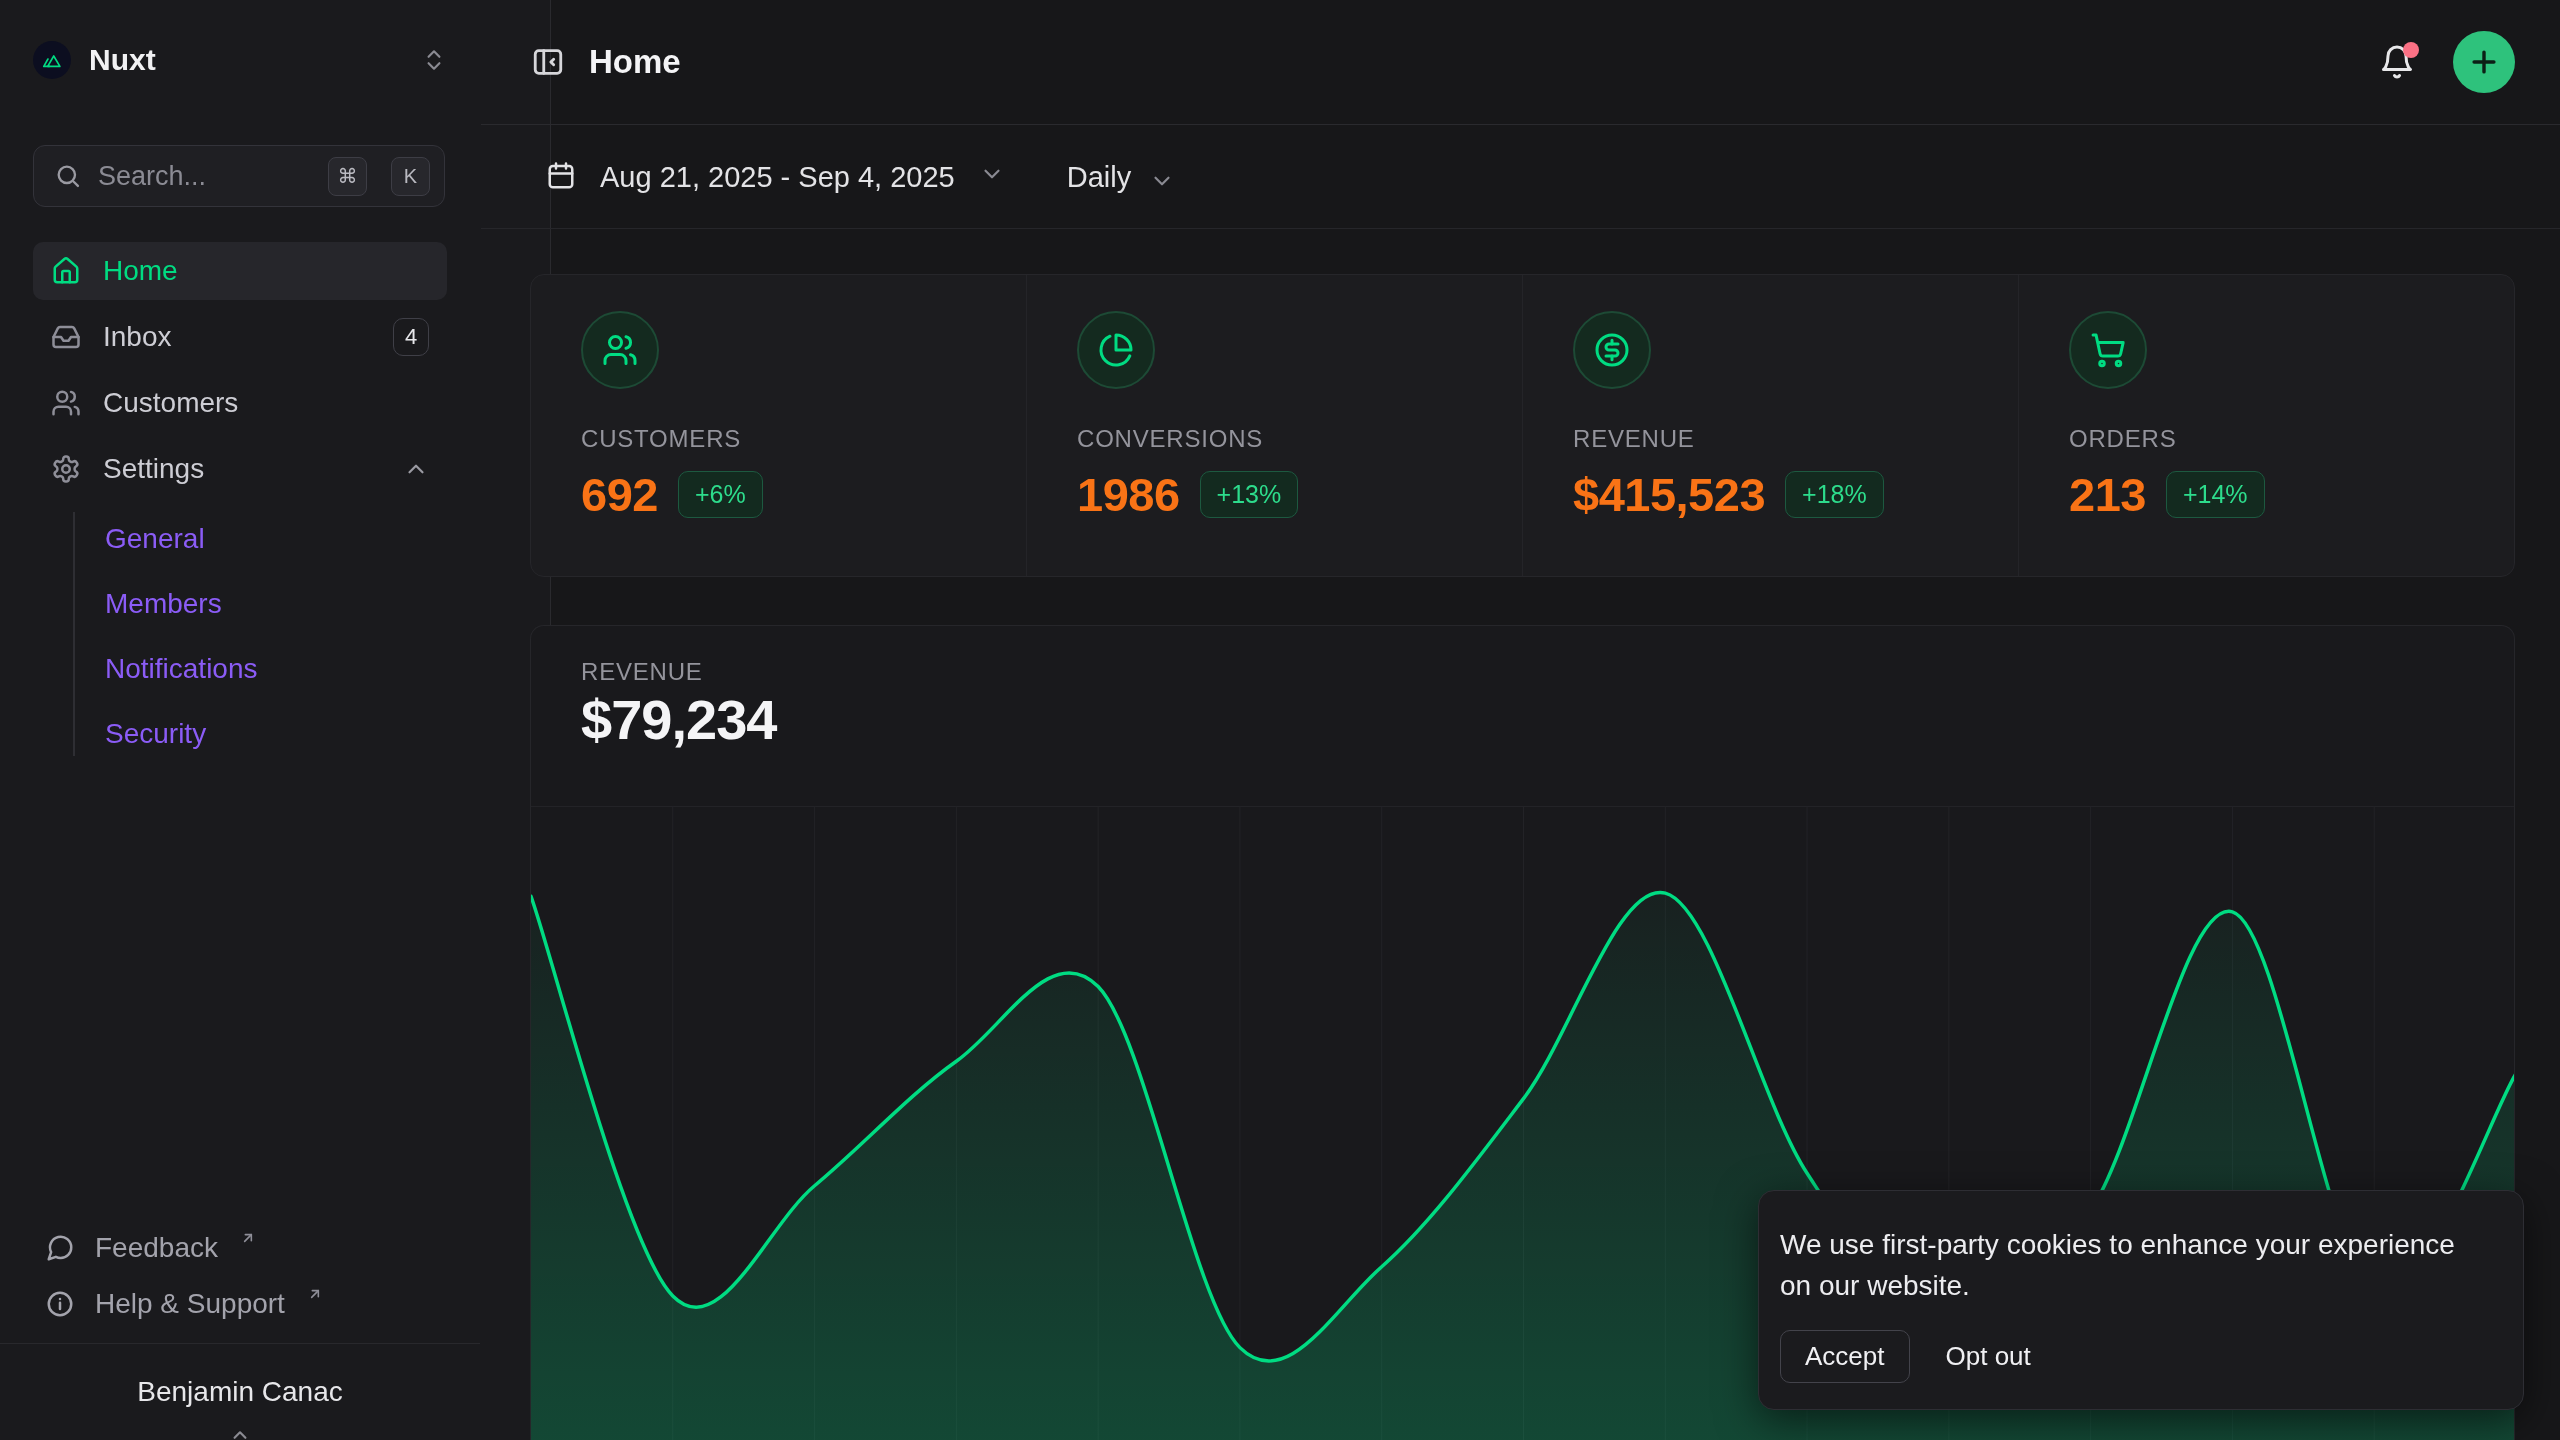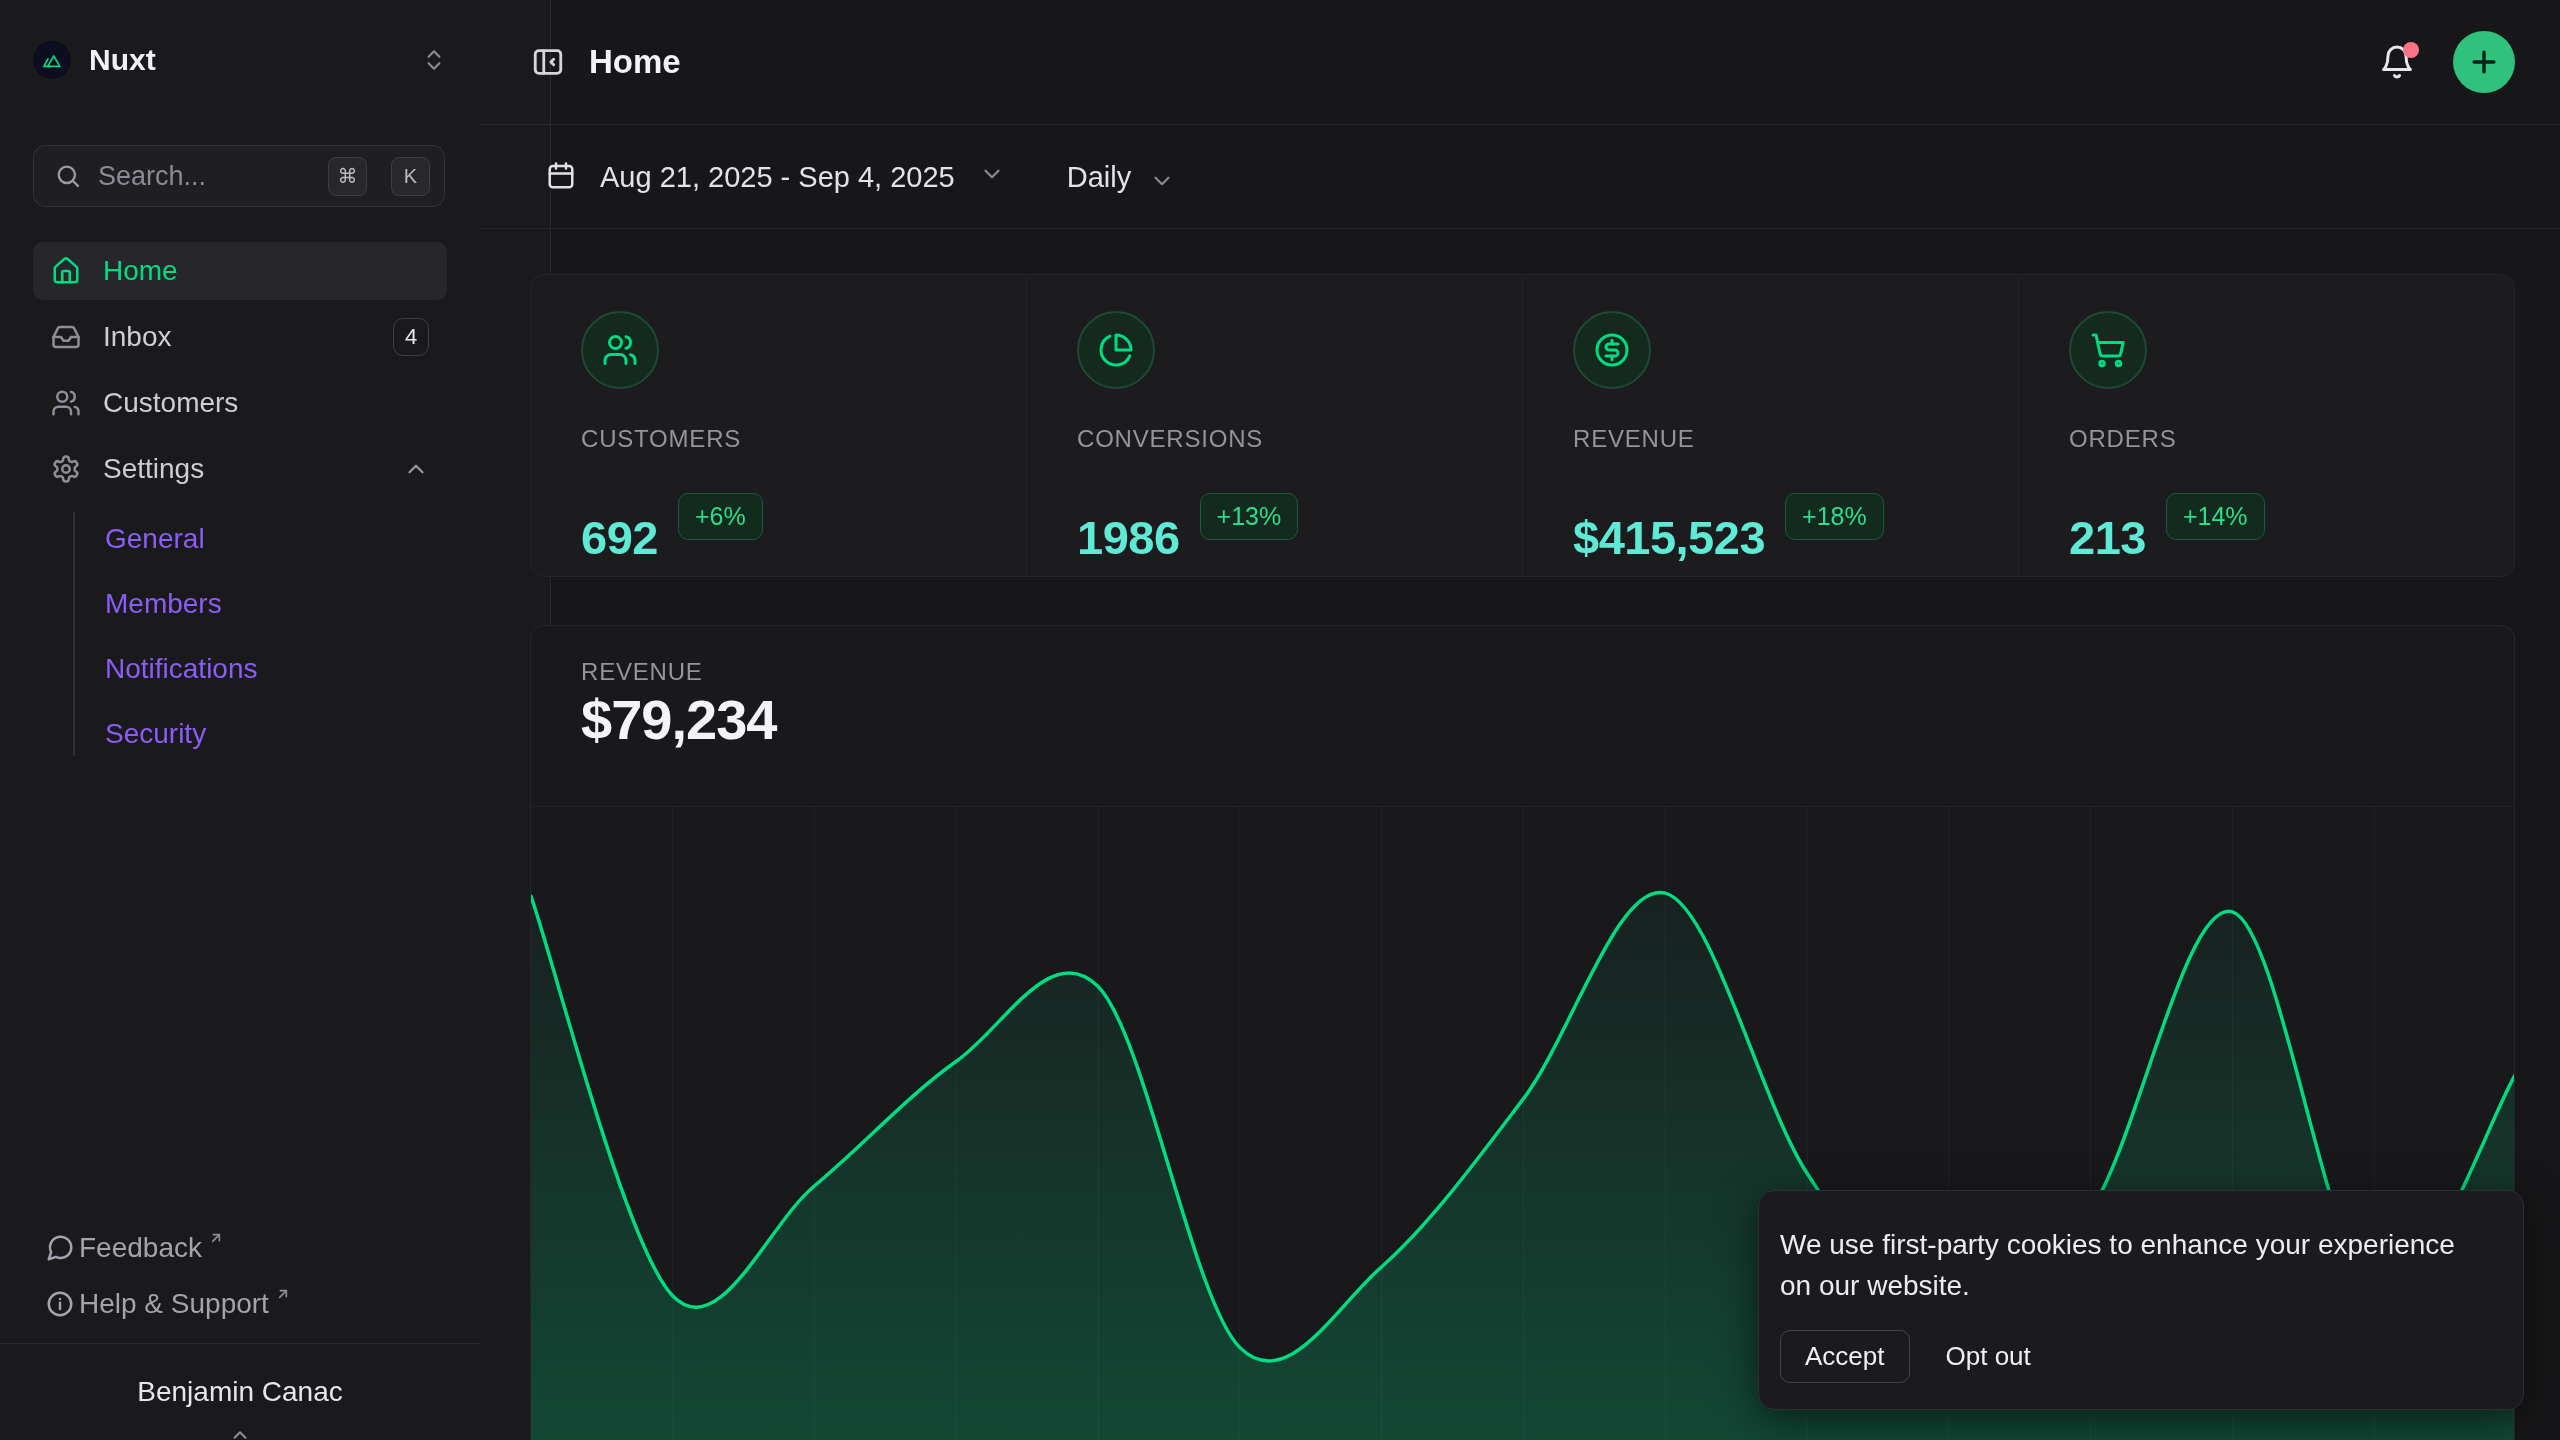--- a/index.html
+++ b/index.html
@@ -72,21 +72,21 @@
     content: ""; position: absolute; left: 40px; top: 6px; bottom: 10px;
     width: 1.5px; background: #2e2e33;
   }
   .submenu-item {
     height: 65px; display: flex; align-items: center;
     font-size: 28px; color: #8b5cf6; cursor: pointer;
   }
 
   .side-links { position: absolute; left: 33px; bottom: 108px; width: 414px; }
   .side-link {
-    height: 56px; display: flex; align-items: center; gap: 4px; padding: 0 12px;
+    height: 56px; display: flex; align-items: center; gap: 20px; padding: 0 12px;
     font-size: 28px; color: #a3a3ac; cursor: pointer;
   }
   .ext { color: #8f8f99; margin-left: 2px; align-self: flex-start; margin-top: 10px; }
   .side-sep { position: absolute; left: 0; bottom: 96px; width: 480px; height: 1px; background: #28282c; }
   .user-row {
     position: absolute; left: 33px; bottom: 14px; width: 414px; height: 70px;
     display: flex; align-items: center; gap: 20px; padding: 0 14px;
     border-radius: 10px; cursor: pointer; flex-direction: column;
   }
   .avatar {
@@ -138,21 +138,21 @@
   .stat-ic {
     width: 78px; height: 78px; border-radius: 50%;
     background: #142a1f; border: 2px solid #1d4a35; color: var(--accent);
     display: flex; align-items: center; justify-content: center;
   }
   .stat-label {
     margin-top: 36px; font-size: 24px; font-weight: 500; letter-spacing: 0.8px;
     color: var(--muted); text-transform: uppercase;
   }
   .stat-value-row { margin-top: 14px; display: flex; align-items: center; gap: 20px; }
-  .stat-value { font-size: 47px; font-weight: 700; color: #5eead4; letter-spacing: -0.5px; margin-top: 43px; }
+  .stat-value { font-size: 47px; font-weight: 700; color: #f97316; letter-spacing: -0.5px; }
   .delta-badge {
     padding: 8px 16px; border-radius: 10px; background: #132a1f;
     border: 1px solid #1d5940; color: #2ddc8c; font-size: 25px; font-weight: 500;
   }
 
   
   .revenue-card {
     position: absolute; left: 530px; top: 625px; width: 1985px; height: 815px;
     background: #19191c; border: 1px solid #26262a; border-bottom: none;
     border-radius: 14px 14px 0 0; overflow: hidden;

